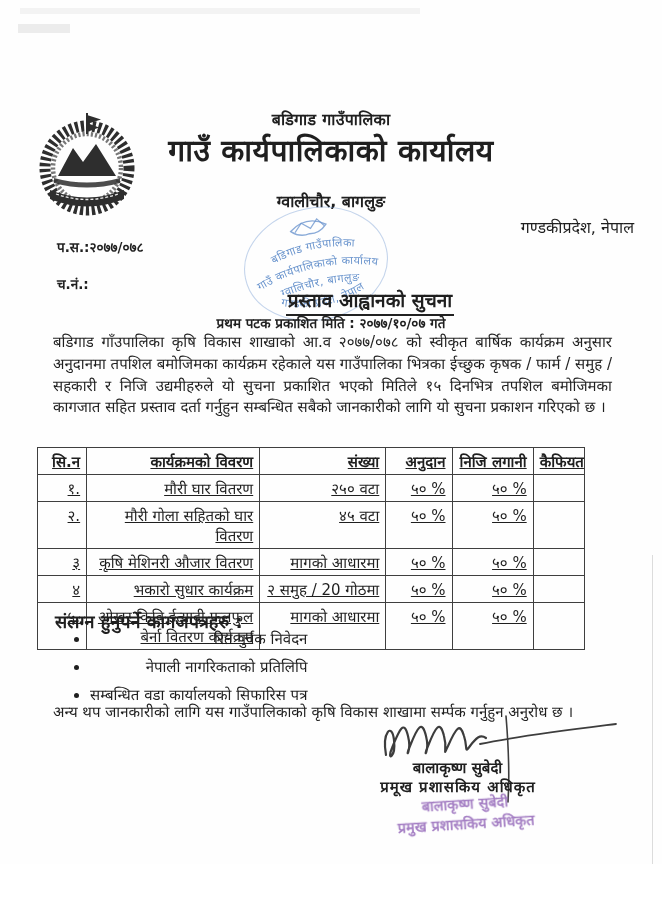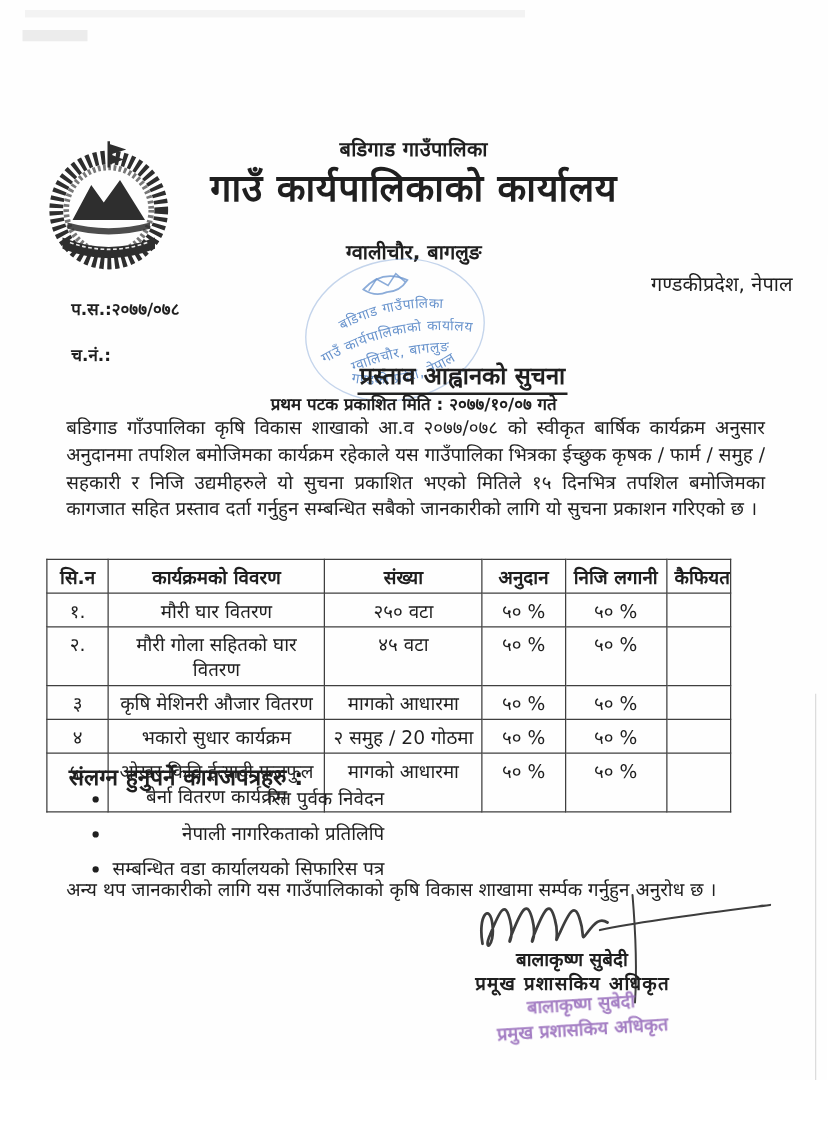--- a/index.html
+++ b/index.html
@@ -22,21 +22,21 @@
   .seal{left:240px;top:205px;width:152px;height:118px;pointer-events:none;}
   .title-wrap{top:287px;margin-left:39px;}
   .title-txt{display:inline-block;font-size:19px;font-weight:700;border-bottom:2px solid #222;padding:0 2px 1px 2px;}
   .pubdate{top:314px;font-size:13.5px;font-weight:600;}
   .para{top:332px;left:53px;width:559px;margin:0;font-size:15px;line-height:21.8px;text-align:justify;}
   .intro{top:419px;left:53px;font-size:15.2px;font-weight:700;}
   table.ptable{
     position:absolute;top:447px;left:37px;width:548px;border-collapse:collapse;
     font-size:15px;table-layout:fixed;
   }
-  .ptable th,.ptable td{border:1.4px solid #3f3f3f;padding:3px 6px;text-align:center;vertical-align:top;overflow:hidden;}
+  .ptable th,.ptable td{border:1.4px solid #3f3f3f;padding:3px 6px;text-align:right;vertical-align:top;overflow:hidden;text-decoration:underline;}
   .ptable th{font-weight:700;}
   .c0{width:46px;} .c1{width:162px;} .c2{width:118px;} .c3{width:62px;} .c4{width:76px;} .c5{width:48px;}
   .attach-h{top:609px;left:55px;font-size:18px;font-weight:700;}
   ul.attach{position:absolute;top:630px;left:70px;margin:0;padding-left:20px;font-size:15px;text-align:right;}
   ul.attach li{margin-bottom:9px;line-height:19px;}
   .note{top:701px;left:53px;width:565px;font-size:15px;}
   .sig-svg{left:368px;top:710px;width:255px;height:95px;pointer-events:none;}
   .sig-name{top:757px;left:360px;width:195px;text-align:center;font-size:15px;font-weight:700;}
   .sig-title{top:776px;left:342px;width:232px;text-align:center;font-size:15px;font-weight:700;letter-spacing:1px;}
   .pstamp{

